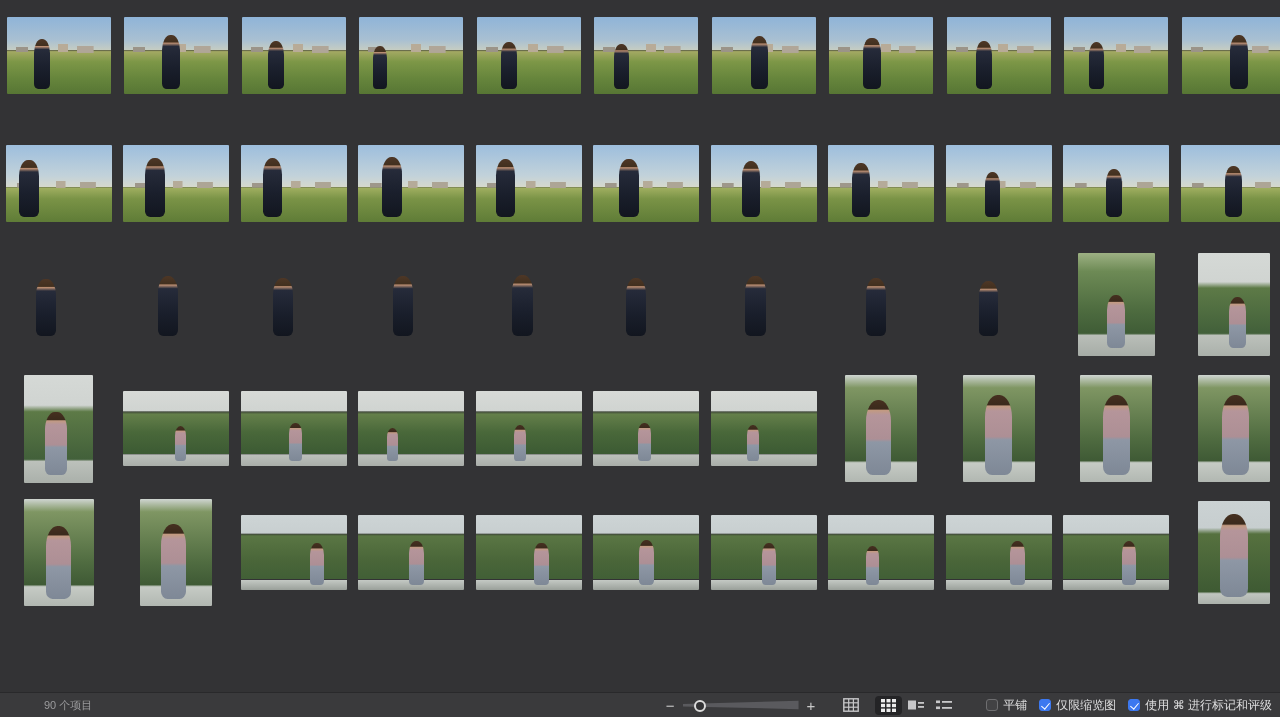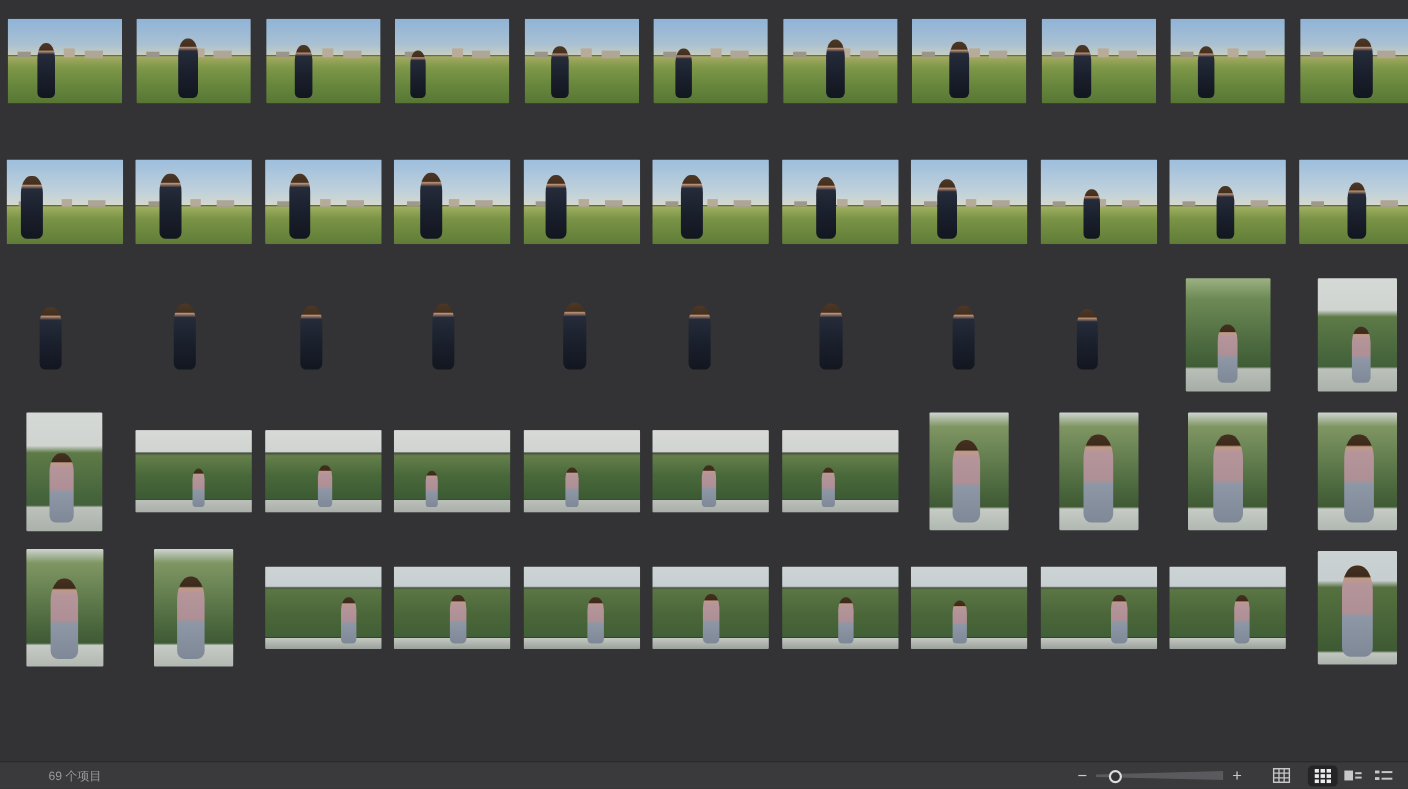--- a/index.html
+++ b/index.html
@@ -365,21 +365,21 @@
       </div>
       <div class="g-cell">
         <div class="thumb s-rp3" style="width: 72px; height: 103px;">
           <div class="fig fig-pink" style="height: 82.4px; width: 28.016px; left: calc(50% - 14.008px);"></div>
         </div>
       </div>
     </div>
   </div>
 
 <div class="statusbar">
-  <span class="count">69 个项目</span>
+  <span class="count">90 个项目</span>
 
   <div class="controls">
     <span class="zoom-btn">−</span>
     <div class="slider">
       <div class="slider-track"></div>
       <div class="slider-knob" style="left: calc(15% - 6px);"></div>
     </div>
     <span class="zoom-btn">+</span>
 
     <div class="viewbtns">
@@ -426,14 +426,28 @@
           <svg width="16" height="12" viewBox="0 0 16 12">
             <rect x="0" y="1.5" width="4" height="2.6" fill="#c7c7c9"></rect>
             <rect x="6" y="2" width="10" height="1.8" fill="#c7c7c9"></rect>
             <rect x="0" y="7.5" width="4" height="2.6" fill="#c7c7c9"></rect>
             <rect x="6" y="8" width="10" height="1.8" fill="#c7c7c9"></rect>
           </svg>
         </span>
       </div>
     </div>
 
+    <div class="checks">
+        <div class="cb-wrap">
+          <span class="cb"></span>
+          <span>平铺</span>
+        </div>
+        <div class="cb-wrap">
+          <span class="cb checked"></span>
+          <span>仅限缩览图</span>
+        </div>
+        <div class="cb-wrap">
+          <span class="cb checked"></span>
+          <span>使用 ⌘ 进行标记和评级</span>
+        </div>
+      </div>
   </div>
 </div>
 
 </body></html>

